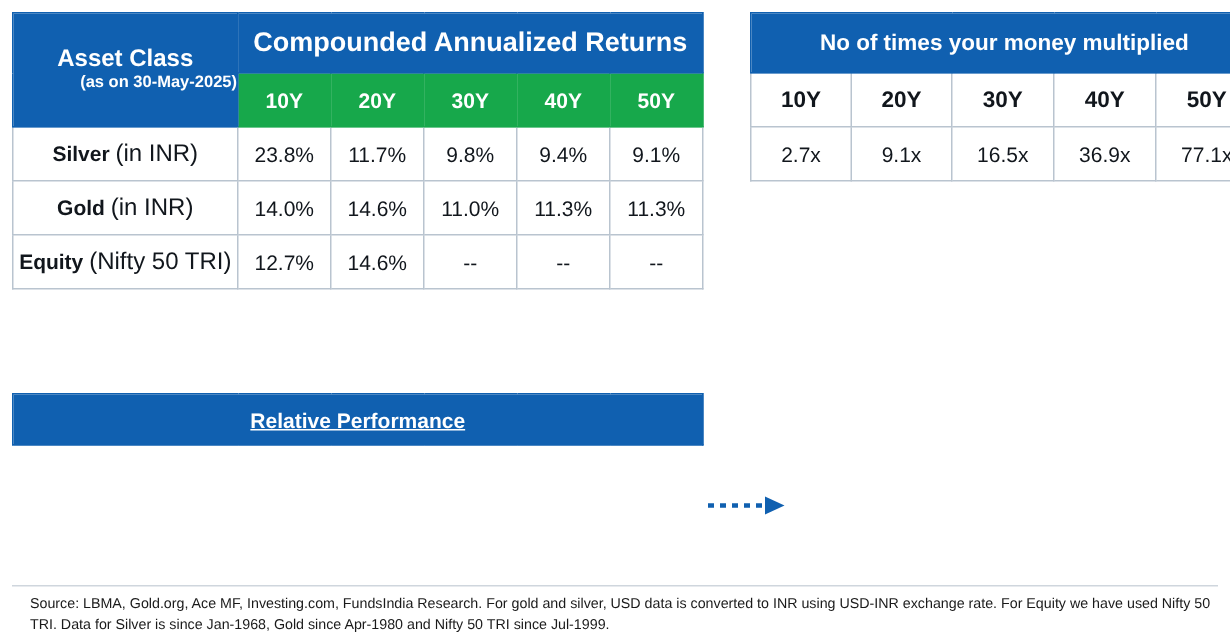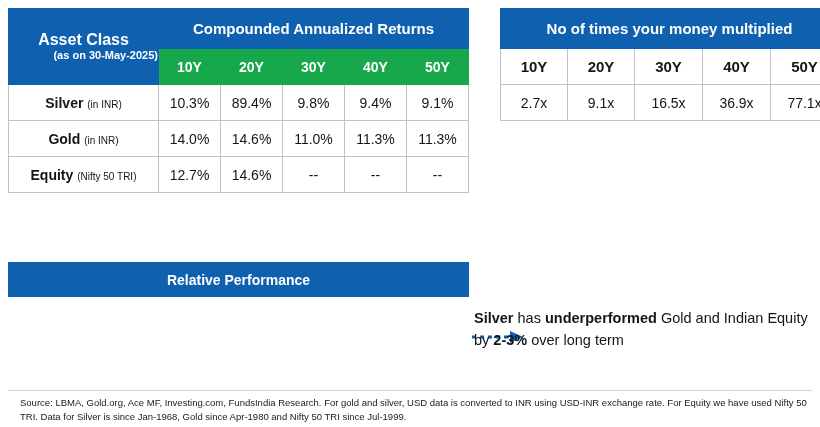--- a/index.html
+++ b/index.html
@@ -43,21 +43,21 @@
     font-size: 15px;
   }
   .rowlabel {
     text-align: left;
     padding-left: 10px;
     font-size: 15px;
     font-weight: bold;
   }
   .rowlabel .sub {
     font-weight: normal;
-    font-size: 10px;
+    font-size: 16px;
   }
   .asset-head {
     line-height: 1.15;
   }
   .asset-head .big { font-size: 16px; font-weight: bold; }
   .asset-head .small { font-size: 11px; font-weight: bold; text-align: right; }
 
   
   #left-table {
     position: absolute;
@@ -73,21 +73,21 @@
     width: 338px;
   }
   #right-table td { height: 36px; }
 
   
   #rel-table {
     position: absolute;
     left: 8px; top: 262px;
     width: 460px;
   }
-  #rel-table td { height: 36px; }
+  #rel-table td { height: 36px; text-decoration: underline; }
   .neg { color: #e0241b; font-weight: bold; }
 
   
   #annotation {
     position: absolute;
     left: 474px; top: 308px;
     width: 340px;
     font-size: 14.5px;
     line-height: 1.5;
     color: #11161c;
@@ -129,34 +129,34 @@
         <col style="width:62px">
         <col style="width:62px">
         <col style="width:62px">
     </colgroup>
     <tbody>
       <tr>
         <td class="hdr-blue asset-head" rowspan="2" style="height:76px">
           <div class="big">Asset Class</div>
           <div class="small">(as on 30-May-2025)</div>
         </td>
-        <td class="hdr-blue" colspan="5" style="height:40px;font-size:15px">Compounded Annualized Returns</td>
+        <td class="hdr-blue" colspan="5" style="height:40px;font-size:18px">Compounded Annualized Returns</td>
       </tr>
       <tr>
         <td class="hdr-green" style="height:36px">10Y</td>
         <td class="hdr-green">20Y</td>
         <td class="hdr-green">30Y</td>
         <td class="hdr-green">40Y</td>
         <td class="hdr-green">50Y</td>
       </tr>
 
       <tr>
         <td class="rowlabel"><span>Silver</span> <span class="sub">(in INR)</span></td>
-        <td>10.3%</td>
-        <td>89.4%</td>
+        <td>23.8%</td>
+        <td>11.7%</td>
         <td>9.8%</td>
         <td>9.4%</td>
         <td>9.1%</td>
       </tr>
       <tr>
         <td class="rowlabel"><span>Gold</span> <span class="sub">(in INR)</span></td>
         <td>14.0%</td>
         <td>14.6%</td>
         <td>11.0%</td>
         <td>11.3%</td>
@@ -216,20 +216,17 @@
         <td class="hdr-blue" colspan="6" style="height:34px;font-size:14px">Relative Performance</td>
       </tr>
     </tbody>
   </table>
 
   <svg id="arrow" viewBox="0 0 54 14">
     <line x1="2" y1="7" x2="40" y2="7" stroke="#1060b0" stroke-width="3" stroke-dasharray="4 4"></line>
     <polygon points="40,1 53,7 40,13" fill="#1060b0"></polygon>
   </svg>
 
-  <div id="annotation">
-    <b>Silver</b><span> has </span><b>underperformed</b><span> Gold and Indian Equity by </span><b>2-3%</b><span> over long term</span>
-  </div>
 
   <div id="source-divider"></div>
   <div id="source">Source: LBMA, Gold.org, Ace MF, Investing.com, FundsIndia Research. For gold and silver, USD data is converted to INR using USD-INR exchange rate. For Equity we have used Nifty 50 TRI. Data for Silver is since Jan-1968, Gold since Apr-1980 and Nifty 50 TRI since Jul-1999.</div>
 
 </div>
 
 </body></html>

